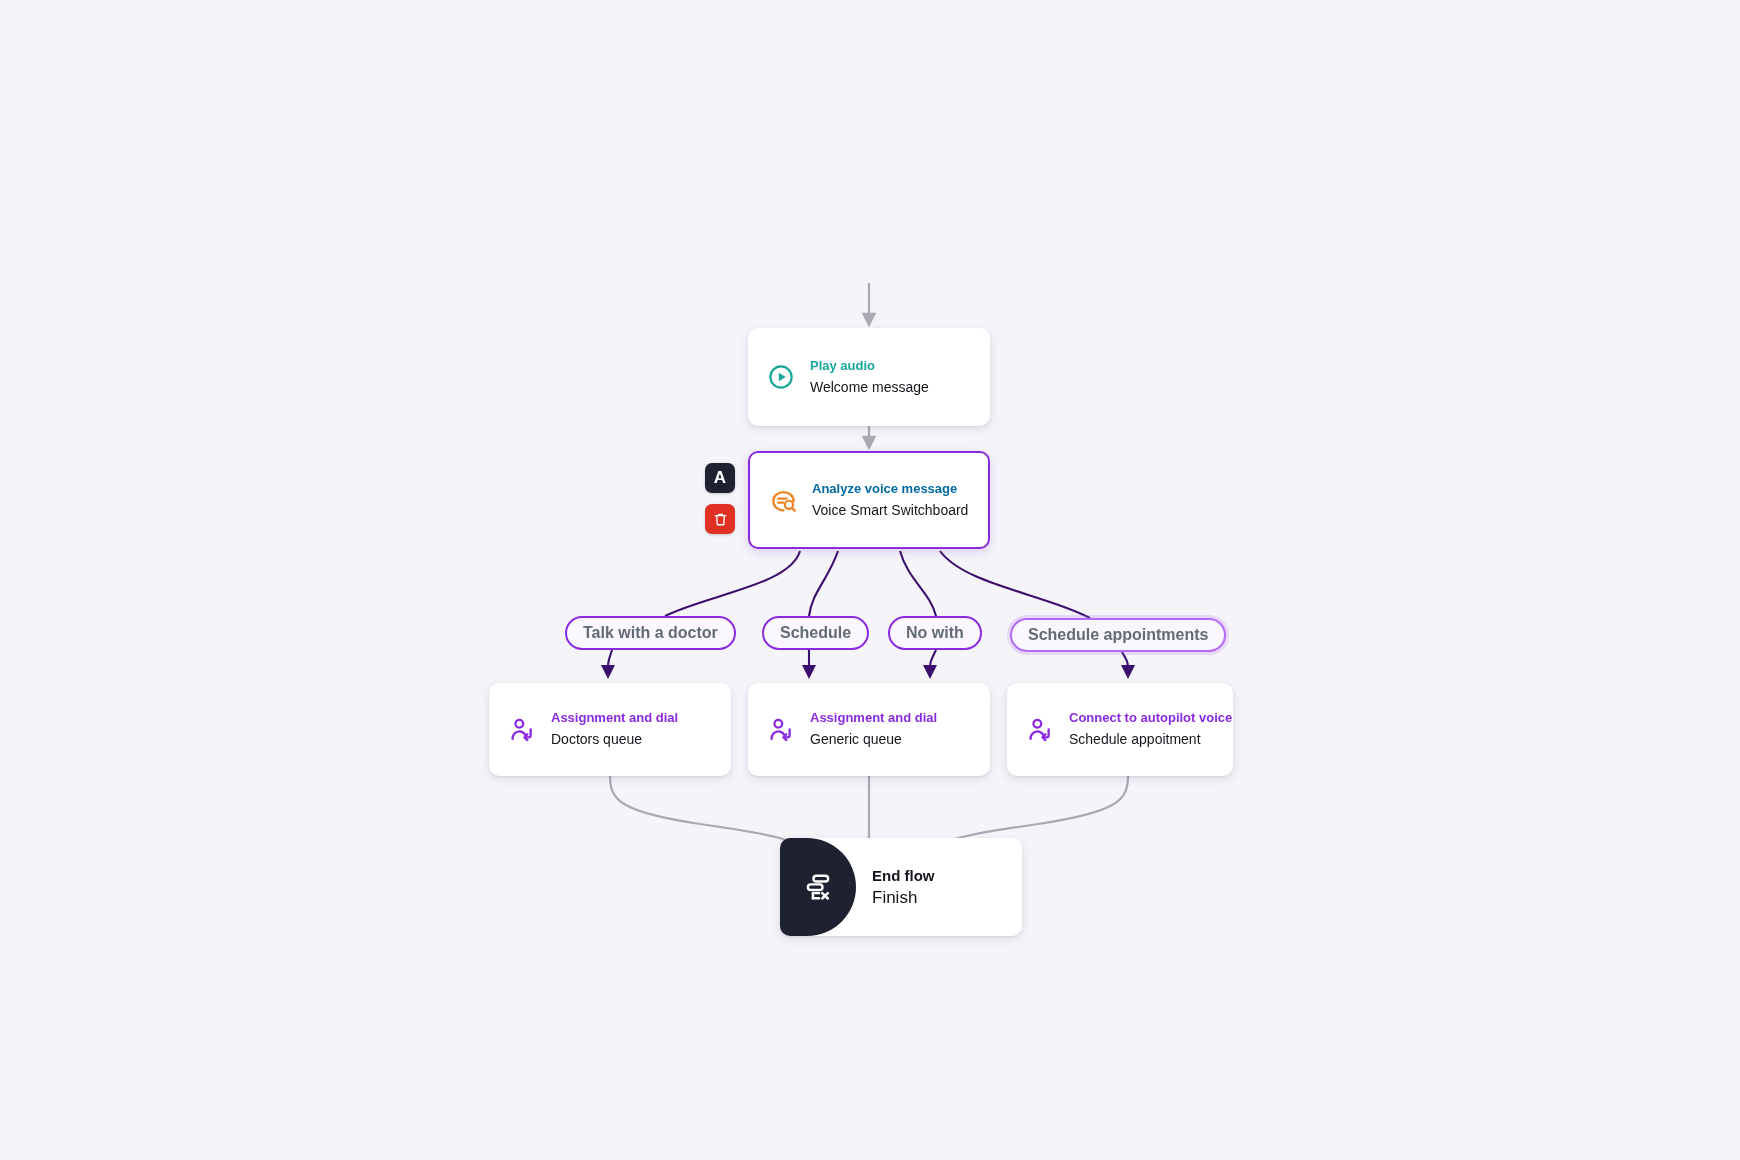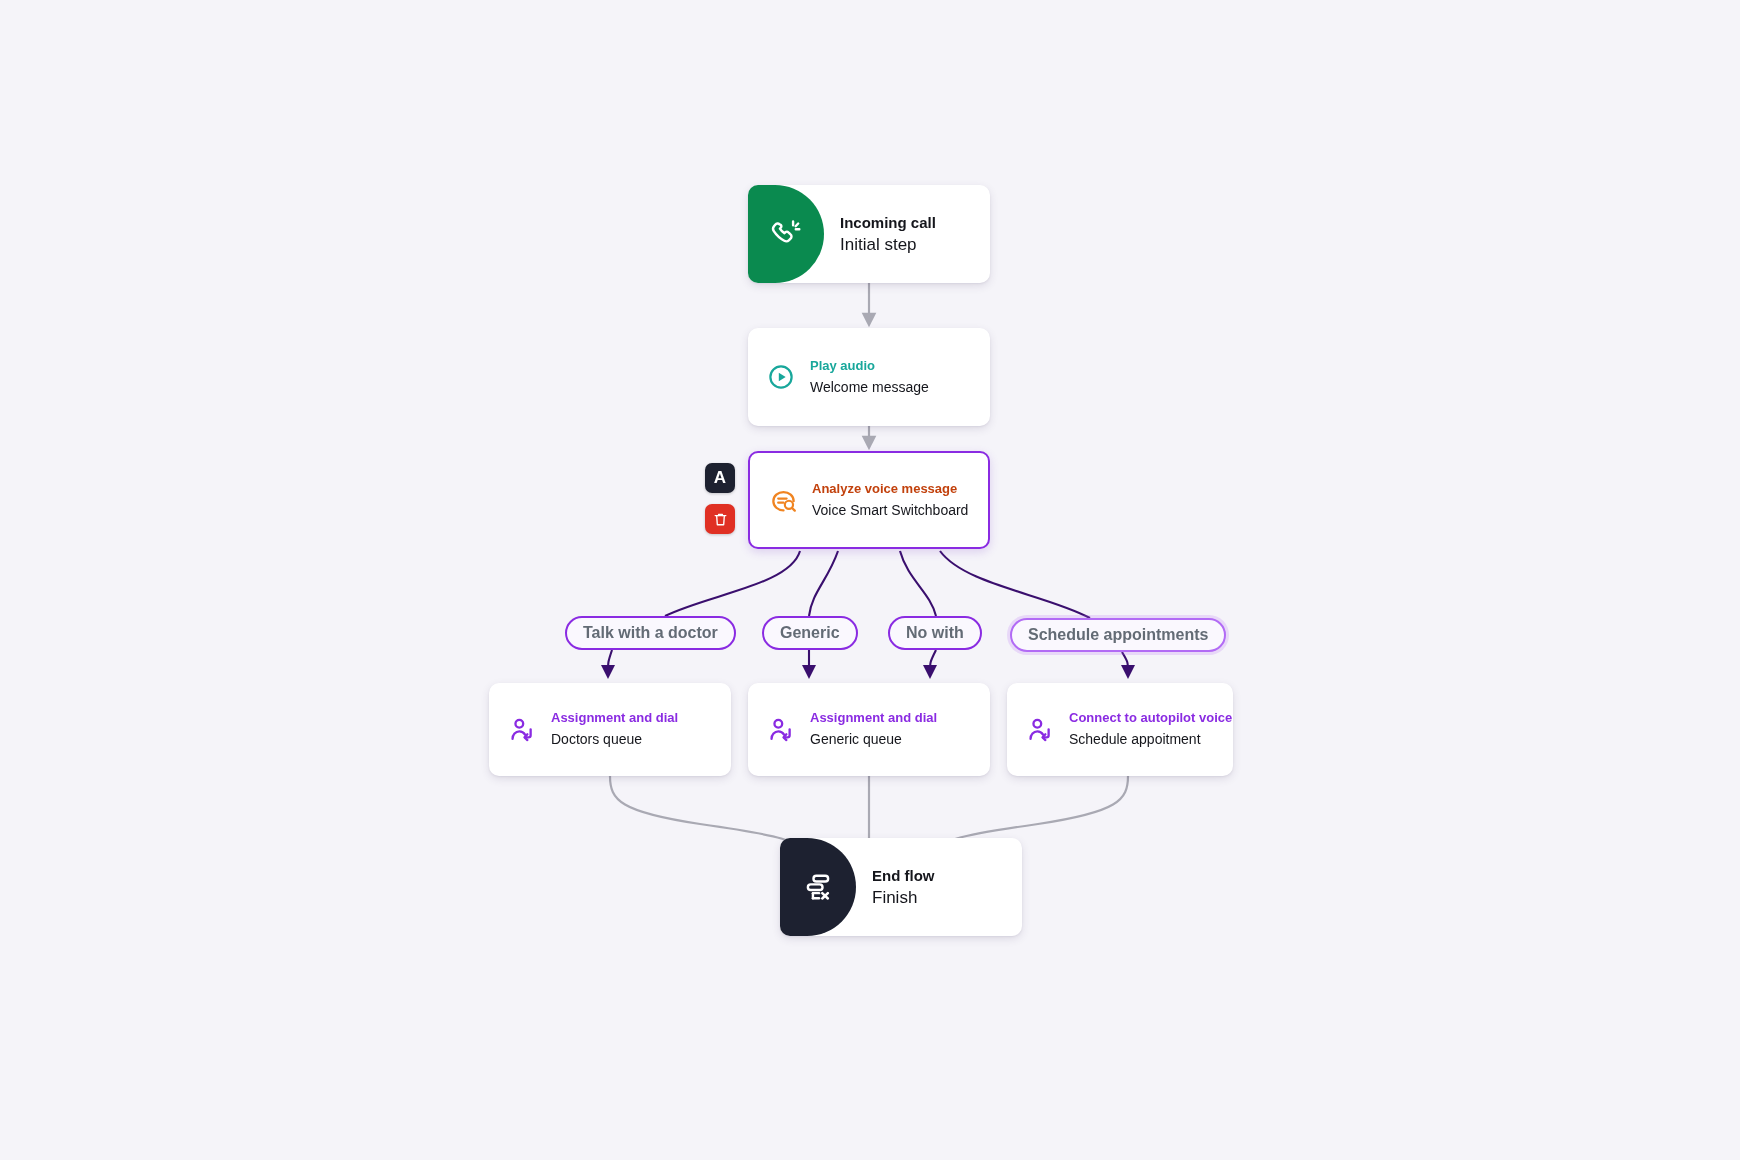--- a/index.html
+++ b/index.html
@@ -228,34 +228,20 @@
     <path d="M 612 650 C 608 662 608 662 608 672" stroke="#3a0f6e" stroke-width="2.1" fill="none" marker-end="url(#arrow-purple)"></path>
     <path d="M 809 650 L 809 672" stroke="#3a0f6e" stroke-width="2.1" fill="none" marker-end="url(#arrow-purple)"></path>
     <path d="M 936 650 C 930 662 930 662 930 672" stroke="#3a0f6e" stroke-width="2.1" fill="none" marker-end="url(#arrow-purple)"></path>
     <path d="M 1122 652 C 1128 662 1128 662 1128 672" stroke="#3a0f6e" stroke-width="2.1" fill="none" marker-end="url(#arrow-purple)"></path>
 
     <path d="M 610 776 C 610 800 620 812 700 824 C 770 834 810 840 810 862" stroke="#a9a9b3" stroke-width="2.2" fill="none" marker-end="url(#arrow-gray)"></path>
     <path d="M 869 776 L 869 862" stroke="#a9a9b3" stroke-width="2.2" fill="none" marker-end="url(#arrow-gray)"></path>
     <path d="M 1128 776 C 1128 800 1118 812 1038 824 C 968 834 928 840 928 862" stroke="#a9a9b3" stroke-width="2.2" fill="none" marker-end="url(#arrow-gray)"></path>
   </svg>
 
-  <div class="node terminal" id="node-incoming">
-    <div class="slab">
-      <svg width="34" height="34" viewBox="0 0 24 24" fill="none">
-        <path d="M7.5 5.2c-.9-.9-2.3-.8-3.1.2l-.9 1.1c-.8 1-.8 2.4-.1 3.5 1.9 2.9 4.4 5.2 7.4 6.8 1.1.6 2.5.4 3.4-.5l1-1c.9-.9.9-2.3 0-3.1l-1.5-1.4c-.6-.6-1.6-.6-2.2 0l-.6.6c-1.3-.8-2.4-1.9-3.2-3.2l.6-.6c.6-.6.6-1.5 0-2.1L7.5 5.2z" stroke="#ffffff" stroke-width="1.7" stroke-linejoin="round"></path>
-        <path d="M17 3.2v2.6M20.6 4.6l-1.8 1.9M21.4 8.6h-2.5" stroke="#ffffff" stroke-width="1.7" stroke-linecap="round"></path>
-      </svg>
-    </div>
-    <div class="node-body">
-      <div class="node-text">
-        <div class="node-kicker">Incoming call</div>
-        <div class="node-title">Initial step</div>
-      </div>
-    </div>
-  </div>
 
   <div class="node" id="node-play">
     <div class="node-body">
       <div class="icon-wrap">
         <svg width="28" height="28" viewBox="0 0 24 24" fill="none">
           <circle cx="12" cy="12" r="9.1" stroke="#18a79b" stroke-width="1.9"></circle>
           <path d="M10.1 8.4 L16 12 L10.1 15.6 Z" fill="#18a79b"></path>
         </svg>
       </div>
       <div class="node-text">
@@ -269,21 +255,21 @@
     <div class="node-body">
       <div class="icon-wrap">
         <svg width="29" height="29" viewBox="0 0 24 24" fill="none">
           <path d="M20.4 12.6c0-4.3-3.8-7.6-8.4-7.6S3.6 8.3 3.6 12.6c0 4.3 3.8 7.6 8.4 7.6" stroke="#f08421" stroke-width="1.9" stroke-linecap="round"></path>
           <path d="M7.6 10.4h7M7.6 13.8h4.4" stroke="#f08421" stroke-width="1.8" stroke-linecap="round"></path>
           <circle cx="16.5" cy="15.6" r="3.4" stroke="#f08421" stroke-width="1.8"></circle>
           <path d="M19.1 18.2 L21.3 20.4" stroke="#f08421" stroke-width="1.9" stroke-linecap="round"></path>
         </svg>
       </div>
       <div class="node-text">
-        <div class="node-kicker" style="color:#c2410c">Analyze voice message</div>
+        <div class="node-kicker" style="color:#0369a1">Analyze voice message</div>
         <div class="node-title">Voice Smart Switchboard</div>
       </div>
     </div>
   </div>
 
   <div id="sel-toolbar">
     <div class="tool-btn" id="btn-badge-a">
       <span>A</span>
     </div>
     <div class="tool-btn" id="btn-delete">
@@ -292,21 +278,21 @@
         <path d="M9.3 6.5V4.8h5.4v1.7" stroke="#ffffff" stroke-width="1.9" stroke-linecap="round" stroke-linejoin="round"></path>
         <path d="M6.6 6.5 L7.5 19.4h9L17.4 6.5" stroke="#ffffff" stroke-width="1.9" stroke-linecap="round" stroke-linejoin="round"></path>
       </svg>
     </div>
   </div>
 
   <div class="pill" id="pill-0">
     <span>Talk with a doctor</span>
   </div>
   <div class="pill" id="pill-1">
-    <span>Generic</span>
+    <span>Schedule</span>
   </div>
   <div class="pill" id="pill-2">
     <span>No with</span>
   </div>
   <div class="pill highlight" id="pill-3">
     <span>Schedule appointments</span>
   </div>
 
   <div class="node" id="node-doctors">
     <div class="node-body">

